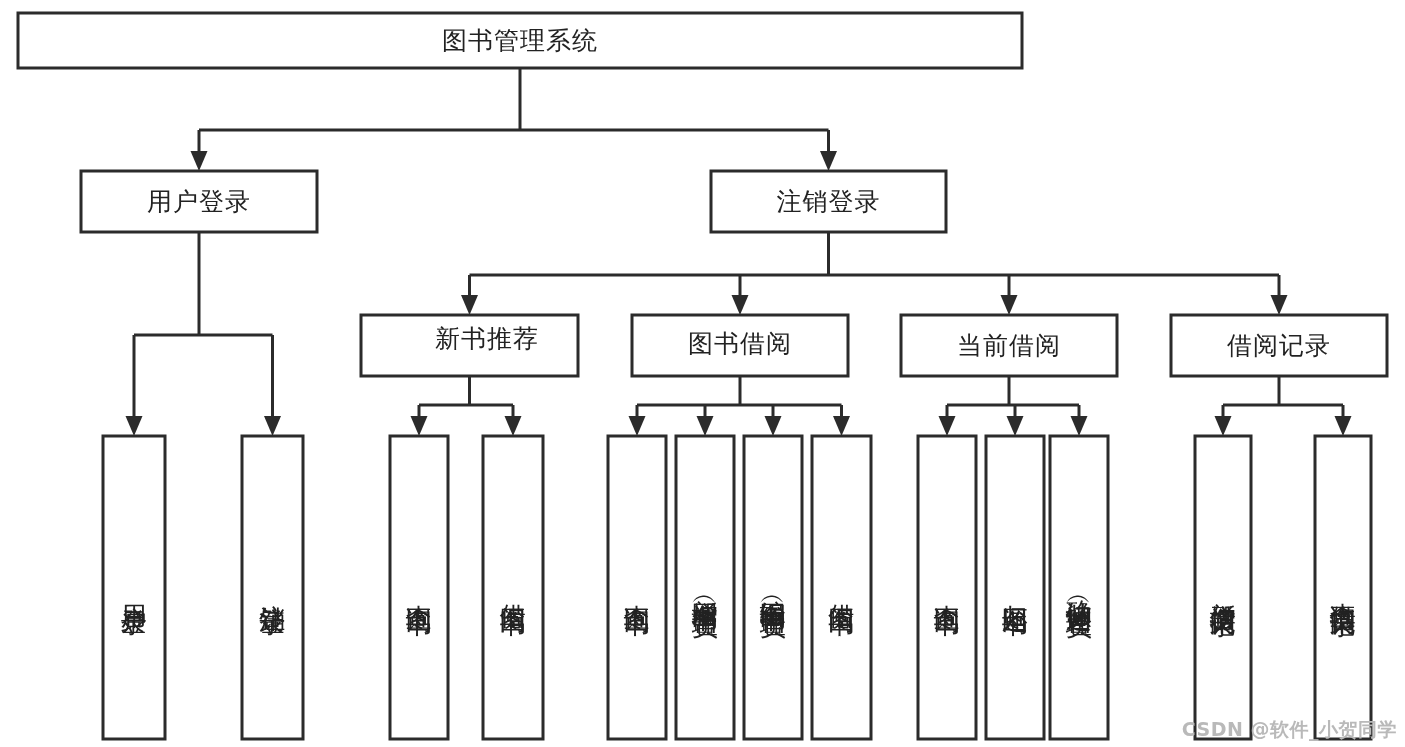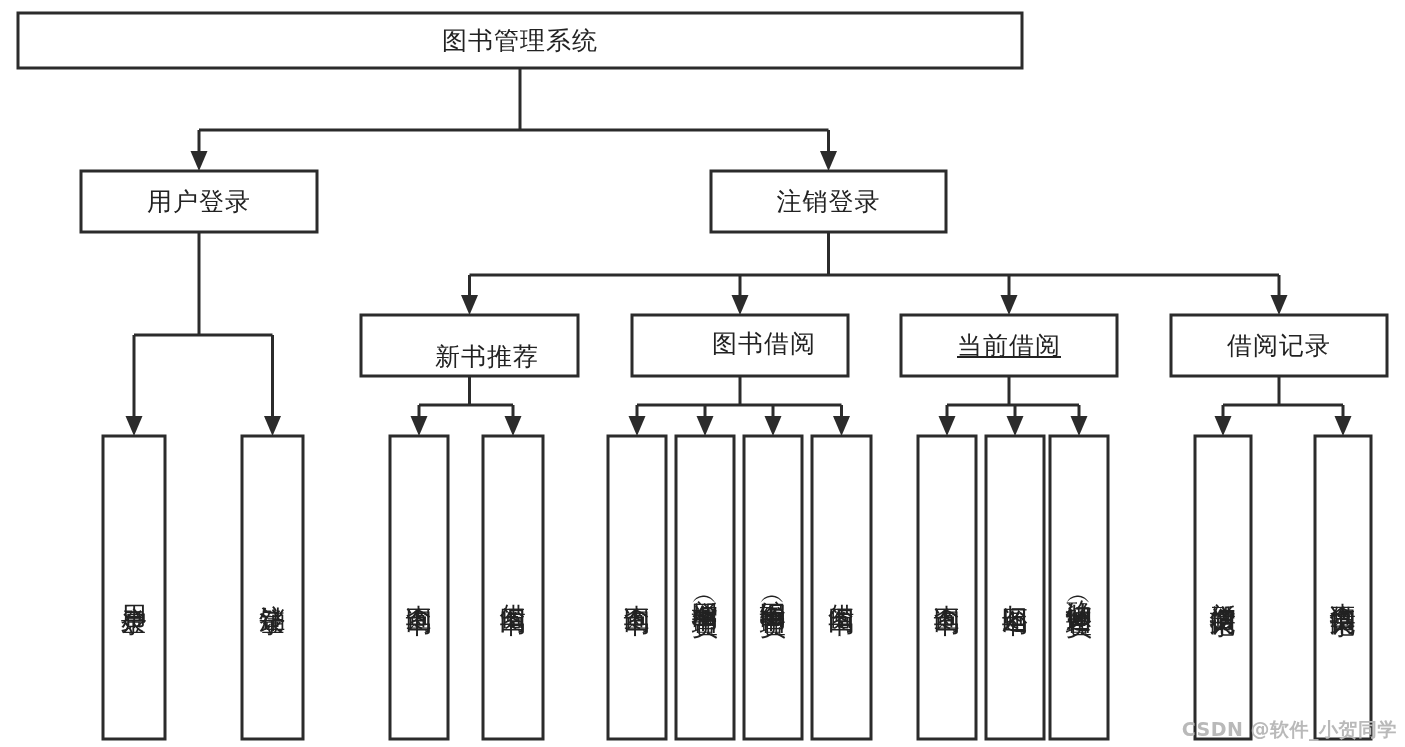--- a/index.html
+++ b/index.html
@@ -160,23 +160,23 @@
         <rect x="1050" y="436" width="58" height="303" class="node-box"></rect>
         <rect x="1195" y="436" width="56" height="303" class="node-box"></rect>
         <rect x="1315" y="436" width="56" height="303" class="node-box"></rect>
       </g>
     </svg>
 
   <div id="label-layer">
       <div class="node-label horizontal" style="left: 18px; top: 13px; width: 1004px; height: 55px;">图书管理系统</div>
       <div class="node-label horizontal" style="left: 81px; top: 171px; width: 236px; height: 61px;">用户登录</div>
       <div class="node-label horizontal" style="left: 711px; top: 171px; width: 235px; height: 61px;">注销登录</div>
-      <div class="node-label horizontal" style="left: 361px; top: 326px; width: 252px; height: 61px;">新书推荐</div>
-      <div class="node-label horizontal" style="left: 632px; top: 315px; width: 216px; height: 57px; margin-left: 24px;">图书借阅</div>
-      <div class="node-label horizontal" style="left: 901px; top: 315px; width: 216px; height: 61px; text-decoration: underline;">当前借阅</div>
+      <div class="node-label horizontal" style="left: 361px; top: 308px; width: 252px; height: 61px;">新书推荐</div>
+      <div class="node-label horizontal" style="left: 632px; top: 315px; width: 216px; height: 57px;">图书借阅</div>
+      <div class="node-label horizontal" style="left: 901px; top: 315px; width: 216px; height: 61px;">当前借阅</div>
       <div class="node-label horizontal" style="left: 1171px; top: 315px; width: 216px; height: 61px;">借阅记录</div>
       <div class="node-label vertical" style="left: 103px; top: 436px; width: 62px; height: 303px;">用户登录</div>
       <div class="node-label vertical" style="left: 242px; top: 436px; width: 61px; height: 303px;">注销登录</div>
       <div class="node-label vertical" style="left: 390px; top: 436px; width: 58px; height: 303px;">查询图书</div>
       <div class="node-label vertical" style="left: 483px; top: 436px; width: 60px; height: 303px;">借阅图书</div>
       <div class="node-label vertical" style="left: 608px; top: 436px; width: 58px; height: 303px;">查询图书</div>
       <div class="node-label vertical" style="left: 676px; top: 436px; width: 58px; height: 303px;">新增图书（管理员）</div>
       <div class="node-label vertical" style="left: 744px; top: 436px; width: 58px; height: 303px;">编辑图书（管理员）</div>
       <div class="node-label vertical" style="left: 812px; top: 436px; width: 59px; height: 303px;">借阅图书</div>
       <div class="node-label vertical" style="left: 918px; top: 436px; width: 58px; height: 303px;">查询图书</div>

